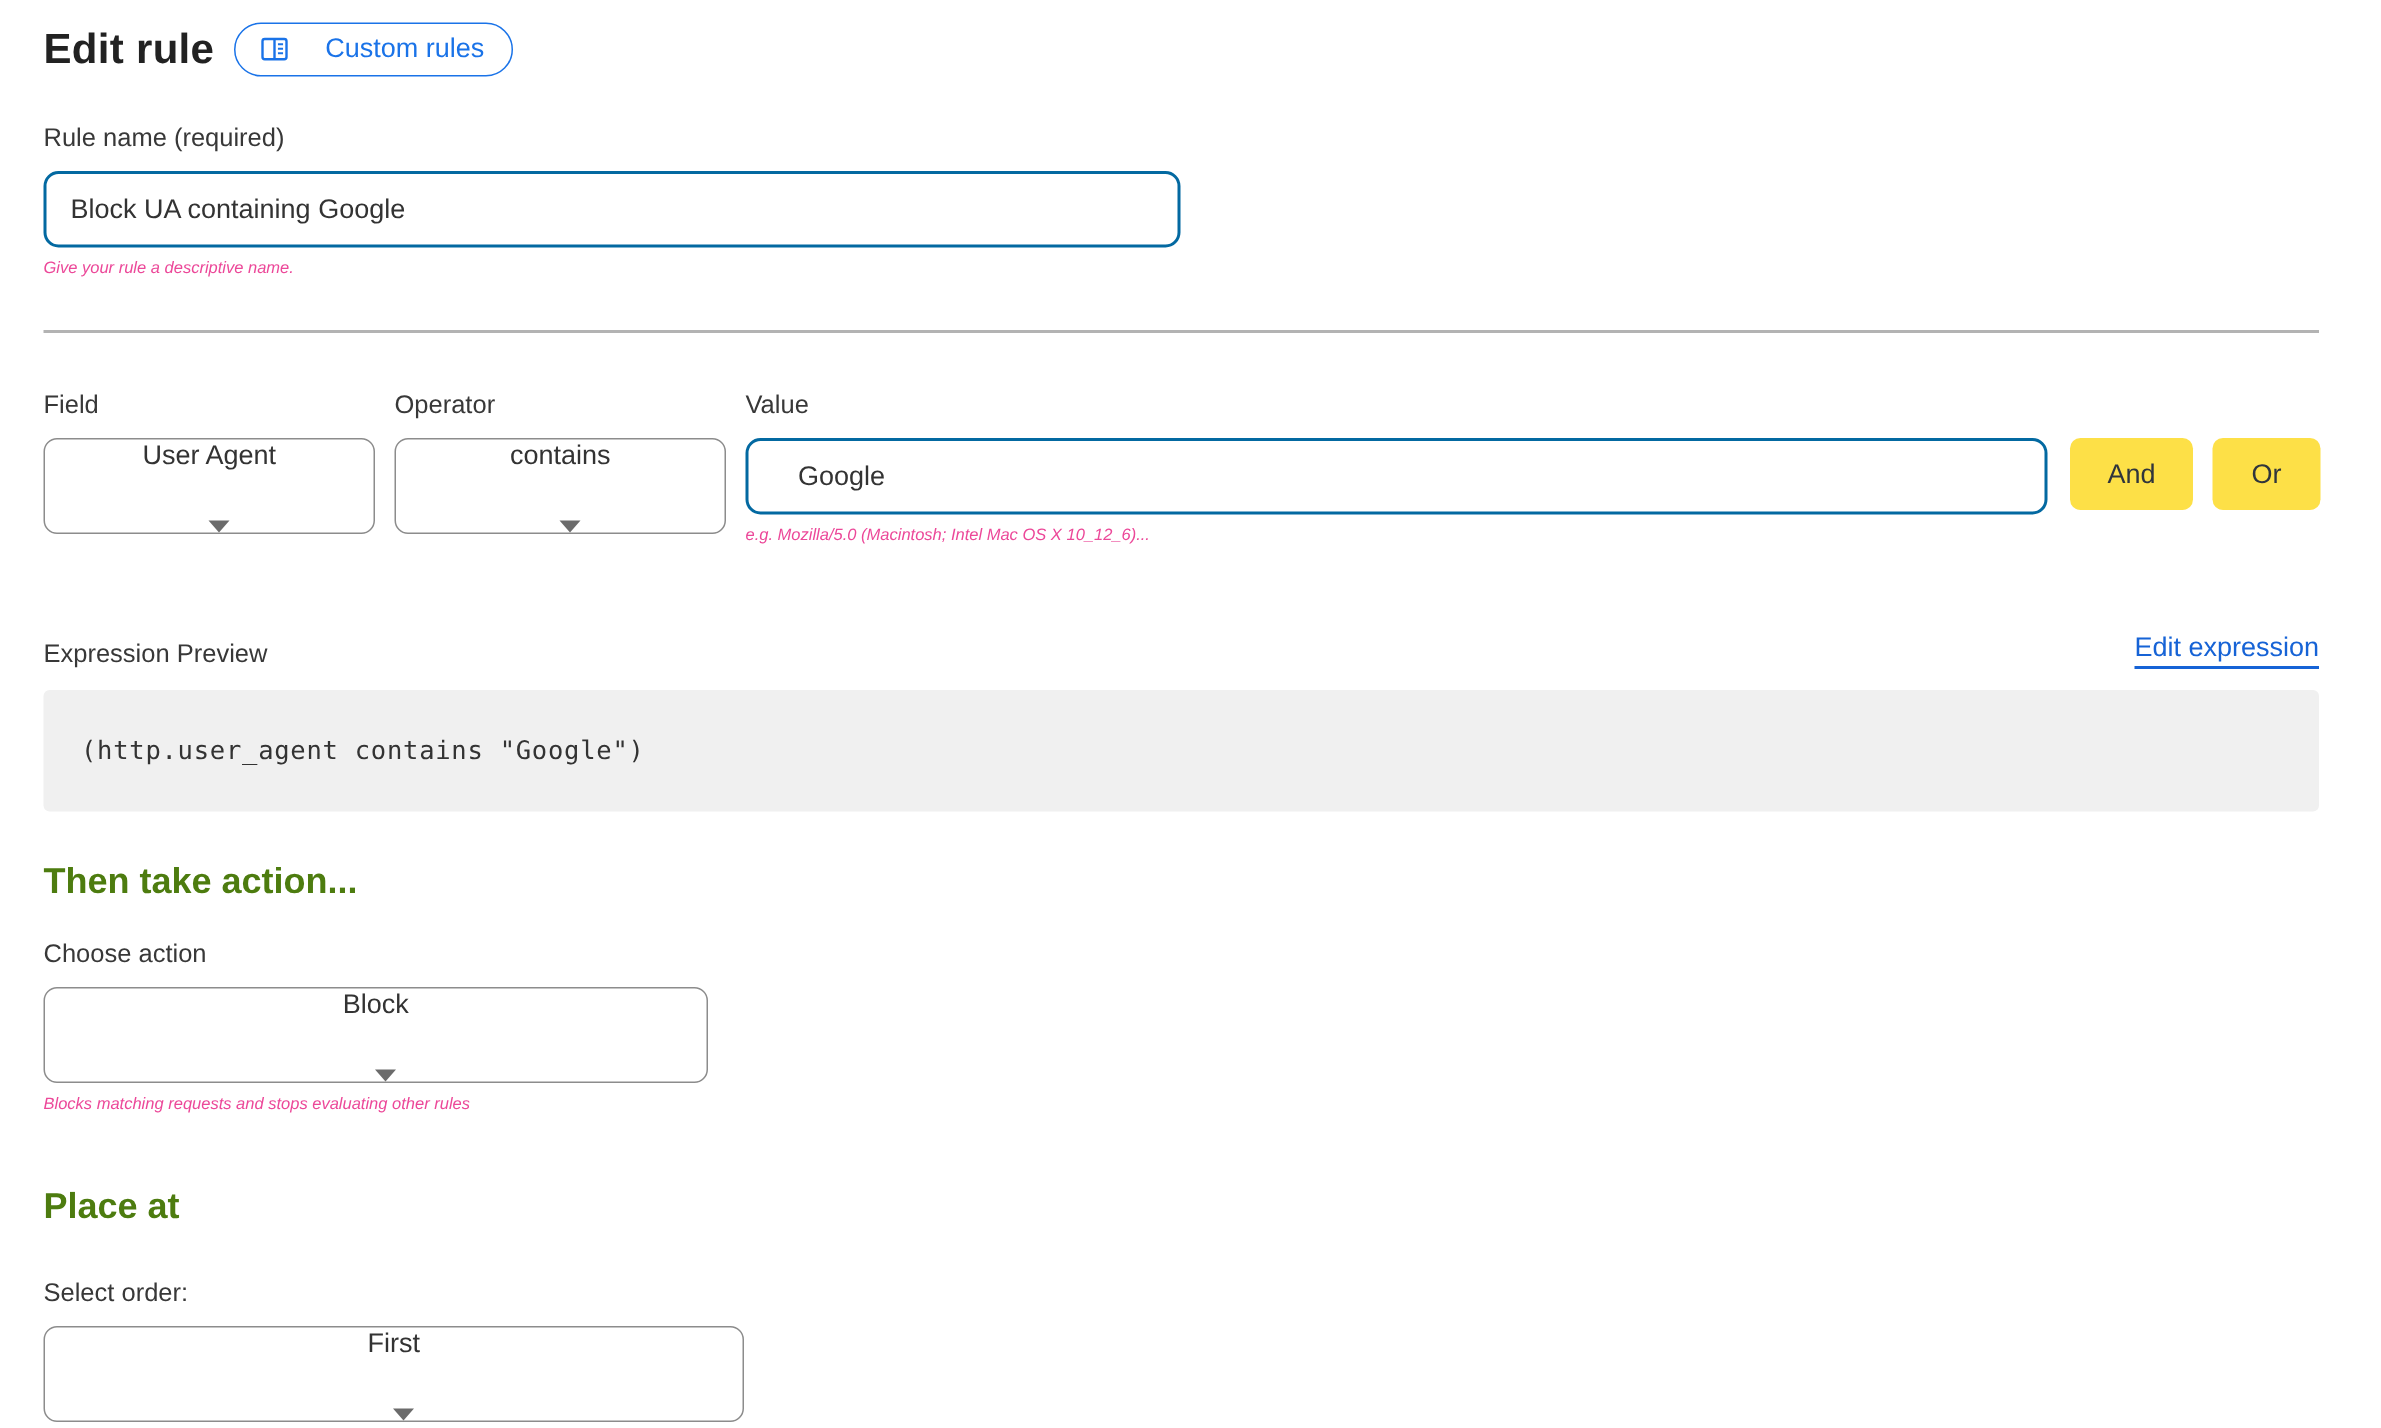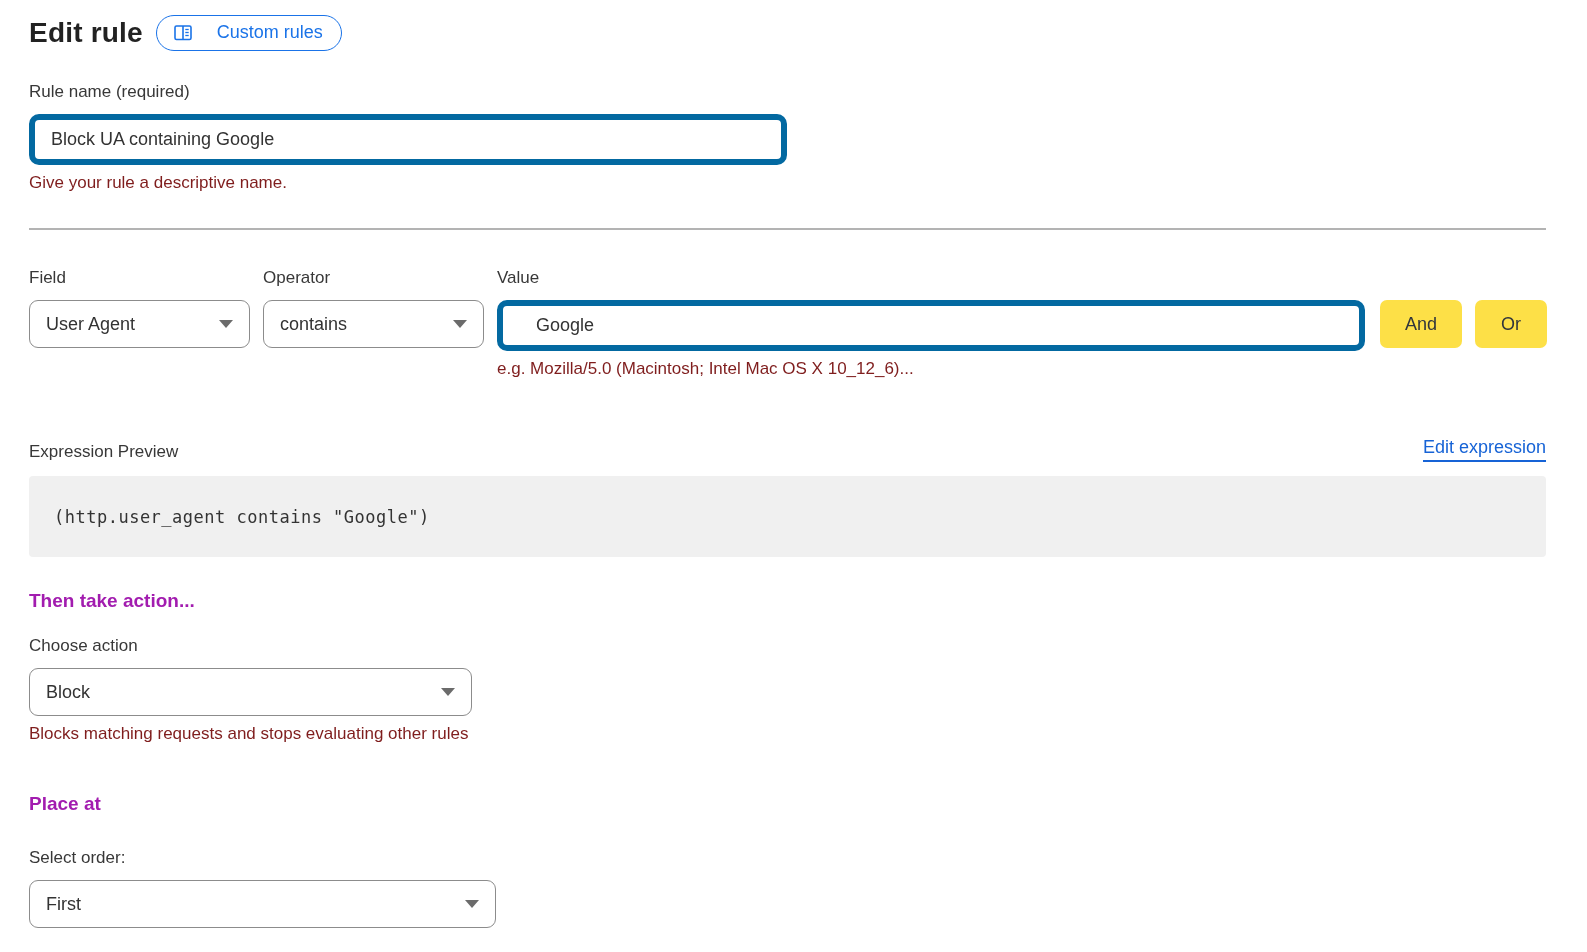--- a/index.html
+++ b/index.html
@@ -41,29 +41,30 @@
   .badge-pill svg { display: block; }
 
   
   .field-label {
     font-size: 17px;
     color: #383838;
     margin-bottom: 12px;
     display: block;
   }
   .helper-text {
-    font-size: 17px;
-    color: #7f1d1d;
+    font-size: 11px;
+    color: #ec4899;
     margin-top: 8px;
+    font-style: italic;
   }
 
   
   .text-input {
     height: 51px;
-    border: 6px solid #0369a1;
+    border: 2px solid #0369a1;
     border-radius: 10px;
     font-size: 18px;
     color: #333333;
     padding: 0 16px;
     font-family: "Liberation Sans", sans-serif;
     background: #ffffff;
     outline: none;
   }
   .rule-name-input { width: 758px; }
 
@@ -75,31 +76,32 @@
     margin: 35px 0 0 0;
     width: 1517px;
   }
 
   
   .builder-section { margin-top: 38px; }
   .builder-row { display: flex; align-items: flex-start; gap: 13px; }
   .builder-col { display: flex; flex-direction: column; }
 
   .select-box {
-    height: 48px;
+    height: 64px;
     border: 1px solid #8c8c8c;
     border-radius: 9px;
     display: flex;
     align-items: center;
     justify-content: space-between;
     padding: 0 16px;
     font-size: 18px;
     color: #333333;
     background: #ffffff;
     cursor: pointer;
+    flex-direction: column;
   }
   .select-w221 { width: 221px; }
   .select-w443 { width: 443px; }
   .select-w467 { width: 467px; }
   .caret-down {
     width: 0; height: 0;
     border-left: 7px solid transparent;
     border-right: 7px solid transparent;
     border-top: 8px solid #6b6b6b;
     margin-left: 12px;
@@ -148,23 +150,23 @@
   }
   .preview-code {
     font-family: "DejaVu Sans Mono", monospace;
     font-size: 17px;
     color: #333333;
     letter-spacing: 0.5px;
   }
 
   
   .section-heading {
-    font-size: 19px;
+    font-size: 24px;
     font-weight: bold;
-    color: #a21caf;
+    color: #4d7c0f;
   }
   .action-section { margin-top: 33px; }
   .action-section .field-label { margin-top: 24px; }
   .placement-section { margin-top: 49px; }
   .placement-section .field-label { margin-top: 33px; }
 </style>
 </head>
 <body>
 
 <div class="page">

